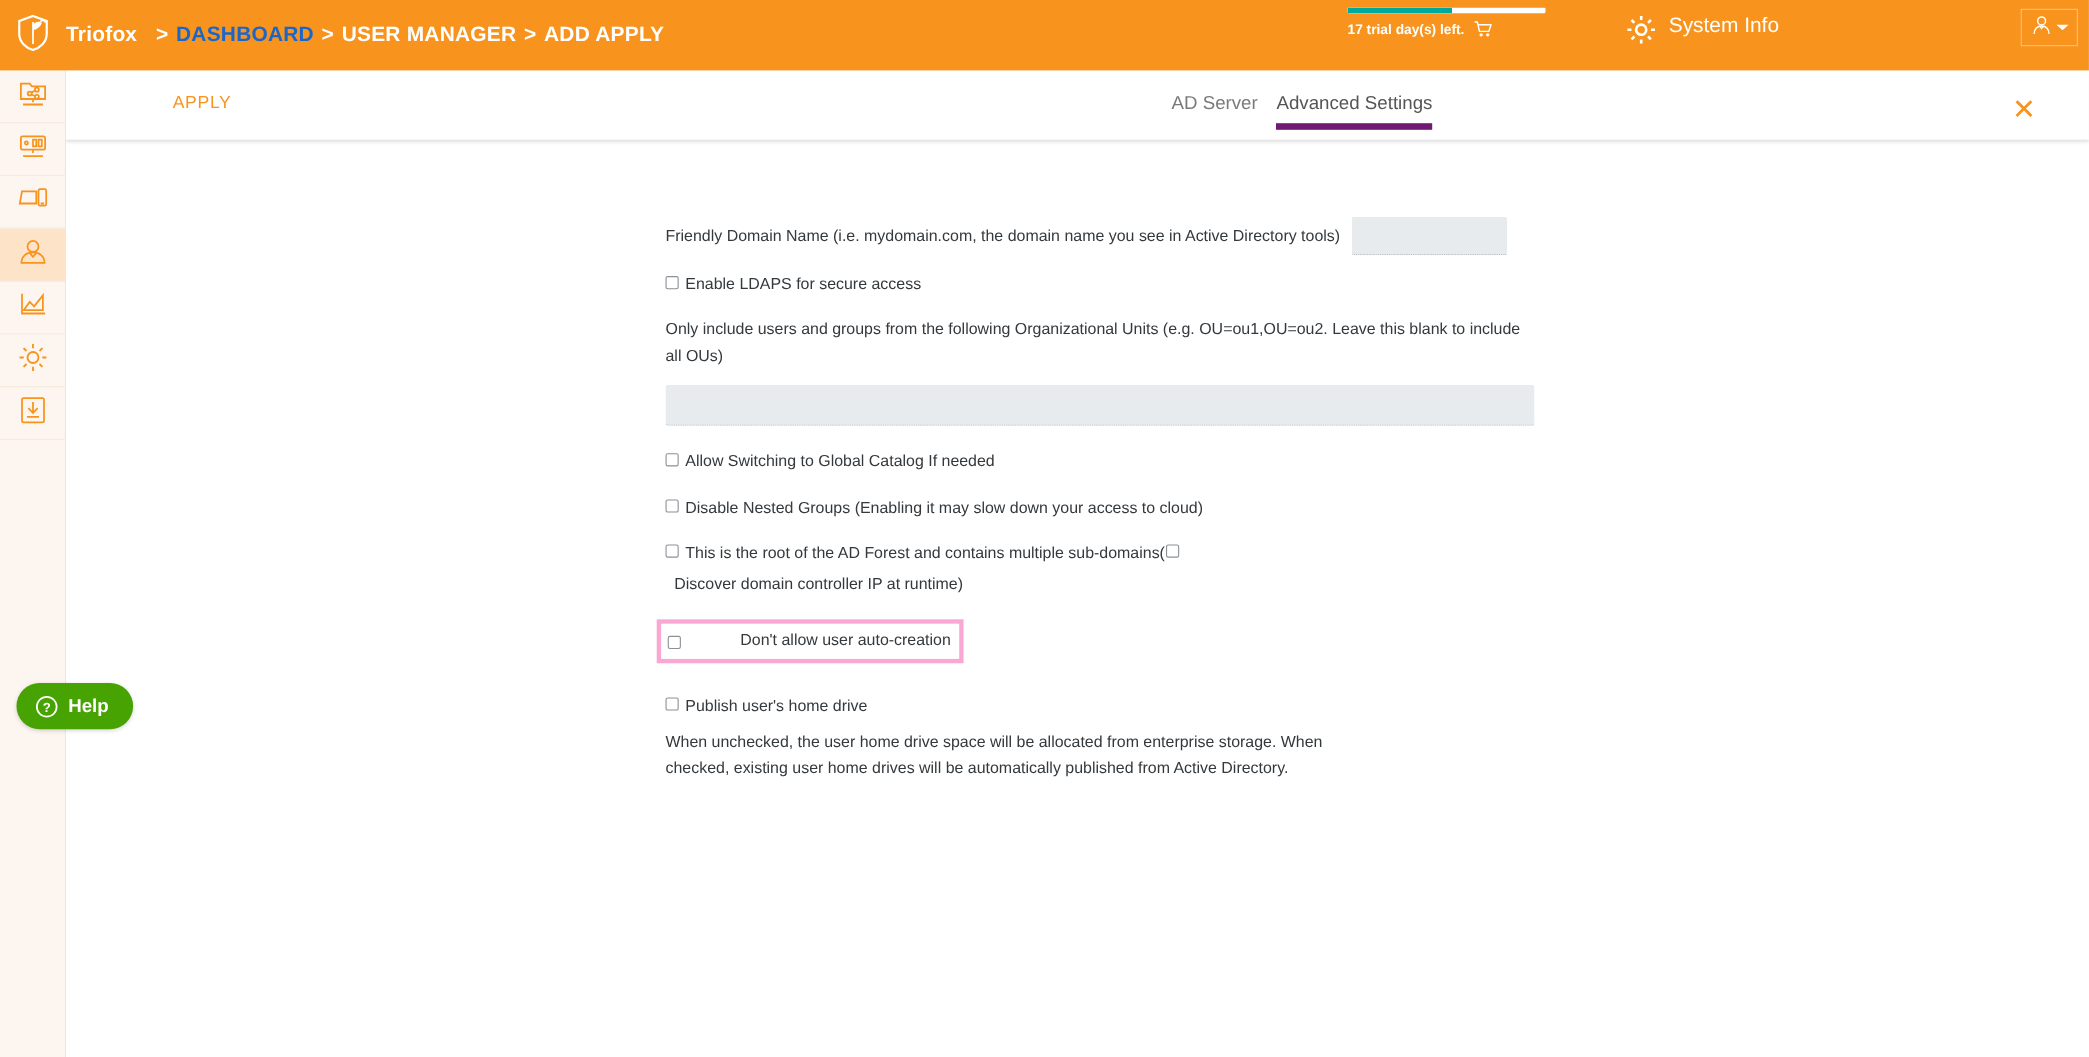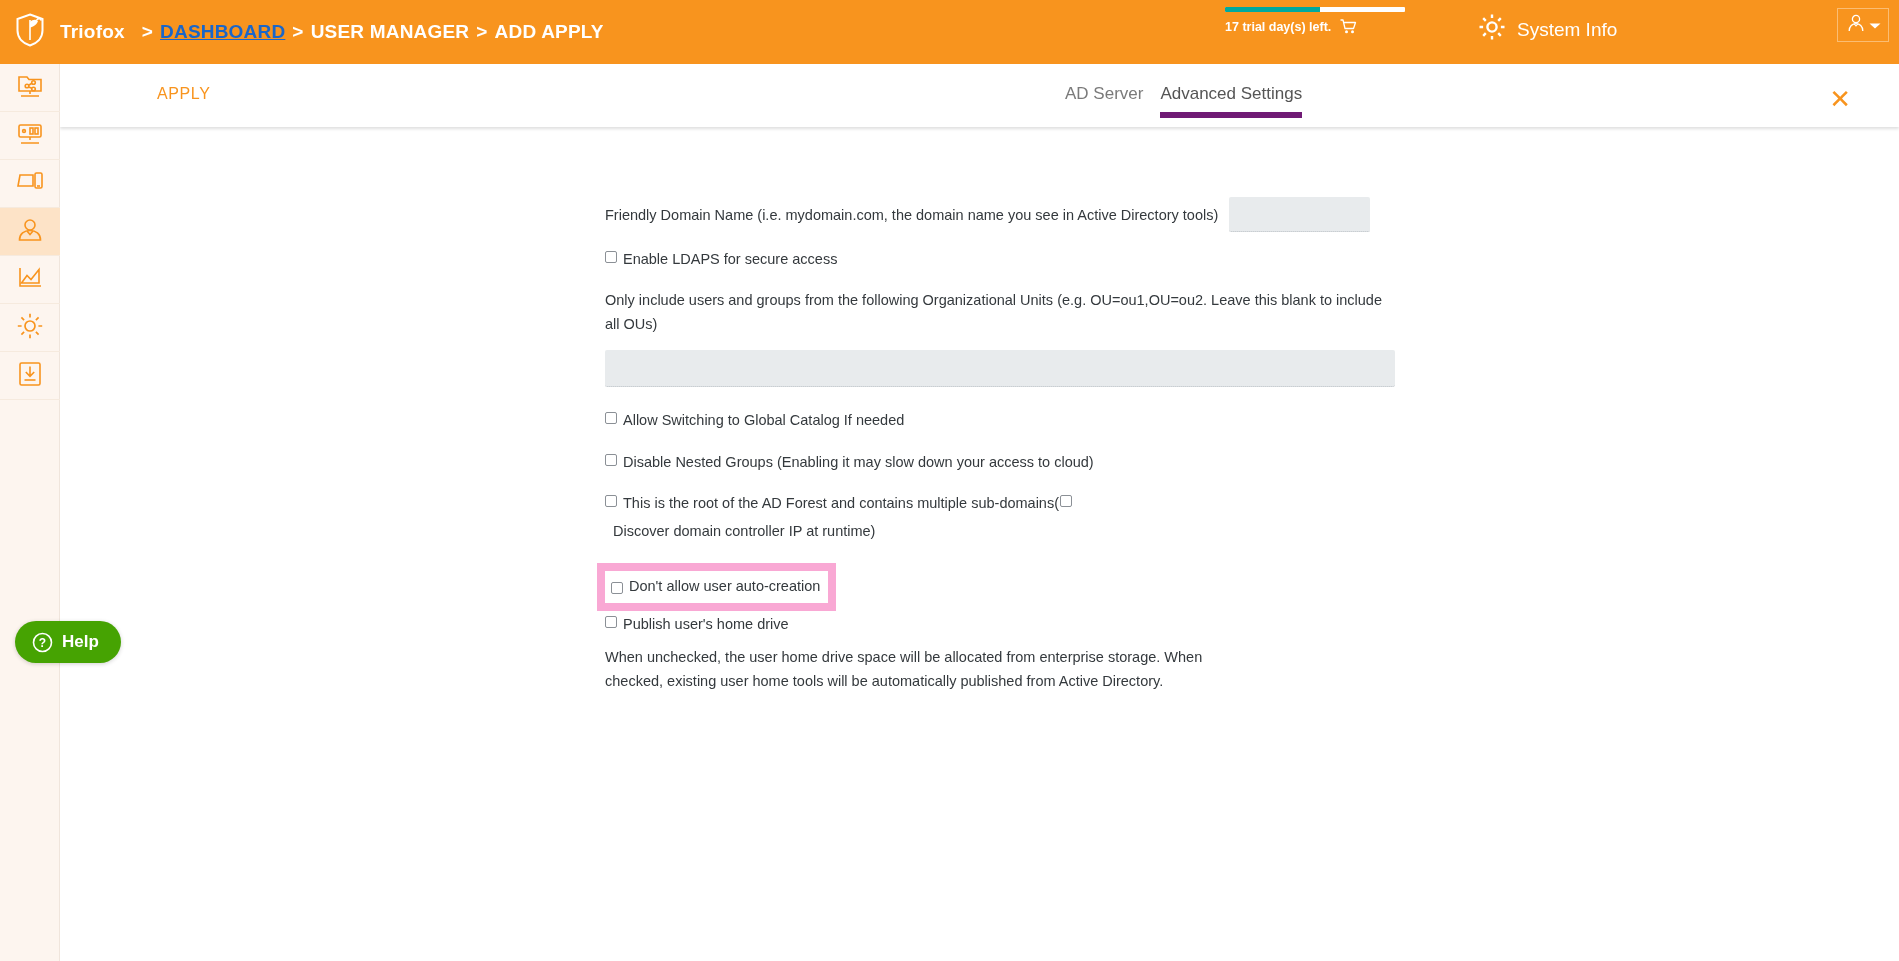--- a/index.html
+++ b/index.html
@@ -43,21 +43,21 @@
     align-items: center;
     font-size: 19px;
     font-weight: bold;
     color: #ffffff;
     letter-spacing: 0.2px;
     white-space: nowrap;
   }
   .brand-name { color: #ffffff; margin-right: 10px; font-weight: bold; }
   .crumb-sep { color: #ffffff; margin: 0 7px; font-weight: bold; }
   .crumb { color: #ffffff; font-weight: bold; }
-  .crumb.active { color: #1a66c9; text-decoration: underline; }
+  .crumb.active { color: #1a66c9; }
 
   .trial-block {
     position: absolute;
     left: 1225px;
     top: 7px;
     width: 200px;
   }
   .trial-bar {
     width: 180px;
     height: 5px;
@@ -79,21 +79,21 @@
     font-weight: bold;
     white-space: nowrap;
   }
   .cart-icon { margin-left: 9px; display: inline-flex; }
 
   .sysinfo {
     position: absolute;
     left: 1478px;
     top: 13px;
     display: flex;
-    align-items: flex-end;
+    align-items: flex-start;
     color: #ffffff;
     font-size: 19px;
     white-space: nowrap;
     cursor: pointer;
   }
   .sysinfo .gear-ico { margin-right: 11px; display: inline-flex; }
 
   .user-menu {
     position: absolute;
     right: 10px;
@@ -270,26 +270,27 @@
     margin-bottom: 14px;
   }
   .desc-text {
     font-size: 14.5px;
     color: #34393d;
     line-height: 1.62;
     max-width: 645px;
   }
 
   .highlight-box {
-    border: 8px solid #f9a8d4;
+    border: 4px solid #f9a8d4;
     display: inline-flex;
     align-items: center;
     padding: 4px 8px 4px 6px;
     margin-left: -8px;
-    margin-bottom: 2px;
+    margin-bottom: 28px;
+    gap: 48px;
   }
   .highlight-box .cb { margin-top: 1px; }
   .sub-indent { padding-left: 8px; }
 
   
   .help-btn {
     position: absolute;
     left: 15px;
     bottom: 13px;
     height: 42px;
@@ -526,21 +527,21 @@
       <div class="highlight-box">
         <input class="cb" type="checkbox" style="">
         <span class="cb-label">Don't allow user auto-creation</span>
       </div>
 
       <div class="cb-row" style="margin-bottom:10px;">
         <input class="cb" type="checkbox" style="">
         <span class="cb-label">Publish user's home drive</span>
       </div>
 
-      <div class="desc-text">When unchecked, the user home drive space will be allocated from enterprise storage. When checked, existing user home tools will be automatically published from Active Directory.</div>
+      <div class="desc-text">When unchecked, the user home drive space will be allocated from enterprise storage. When checked, existing user home drives will be automatically published from Active Directory.</div>
 
     </div>
   </div>
 
   <div class="help-btn">
     <span class="q-ico">
       <svg width="21" height="21" viewBox="0 0 21 21">
         <circle cx="10.5" cy="10.5" r="9" fill="none" stroke="#ffffff" stroke-width="1.6"></circle>
         <text x="10.5" y="15" font-size="12" font-family="Liberation Sans, sans-serif" fill="#ffffff" text-anchor="middle">?</text>
       </svg>

